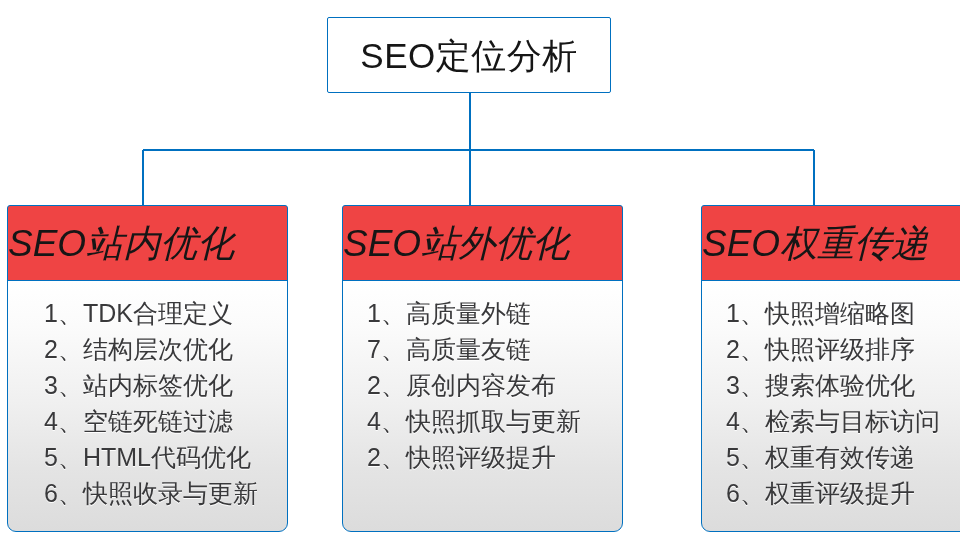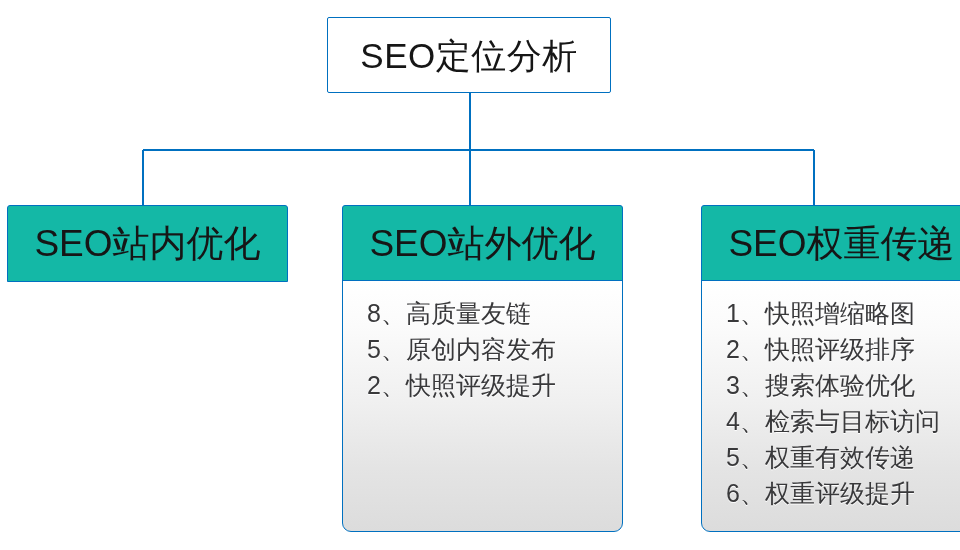--- a/index.html
+++ b/index.html
@@ -56,25 +56,26 @@
 
   
   .branch {
     position: absolute;
     top: 205px;
   }
   .branch-header {
     box-sizing: border-box;
     height: 77px;
     border: 1.6px solid #0070C0;
-    background: #14b8a6;
+    background: #ef4444;
     border-radius: 3px 3px 0 0;
     display: flex;
     align-items: center;
-    justify-content: center;
+    justify-content: flex-start;
+    font-style: italic;
   }
   .branch-header-title {
     font-size: 37px;
     color: #161616;
     line-height: 1;
     white-space: nowrap;
   }
   .branch-body {
     box-sizing: border-box;
     height: 252px;
@@ -132,30 +133,42 @@
   </svg>
 
   <div class="root-node">
     <span class="root-title">SEO定位分析</span>
   </div>
 
   <div class="branch col-0">
     <div class="branch-header">
       <span class="branch-header-title">SEO站内优化</span>
     </div>
+    <div class="branch-body">
+      <ul class="branch-list">
+        <li class="branch-list-item">1、TDK合理定义</li>
+        <li class="branch-list-item">2、结构层次优化</li>
+        <li class="branch-list-item">3、站内标签优化</li>
+        <li class="branch-list-item">4、空链死链过滤</li>
+        <li class="branch-list-item">5、HTML代码优化</li>
+        <li class="branch-list-item">6、快照收录与更新</li>
+      </ul>
+    </div>
   </div>
 
   <div class="branch col-1">
     <div class="branch-header">
       <span class="branch-header-title">SEO站外优化</span>
     </div>
     <div class="branch-body">
       <ul class="branch-list">
-        <li class="branch-list-item">8、高质量友链</li>
-        <li class="branch-list-item">5、原创内容发布</li>
+        <li class="branch-list-item">1、高质量外链</li>
+        <li class="branch-list-item">7、高质量友链</li>
+        <li class="branch-list-item">2、原创内容发布</li>
+        <li class="branch-list-item">4、快照抓取与更新</li>
         <li class="branch-list-item">2、快照评级提升</li>
       </ul>
     </div>
   </div>
 
   <div class="branch col-2">
     <div class="branch-header">
       <span class="branch-header-title">SEO权重传递</span>
     </div>
     <div class="branch-body">

